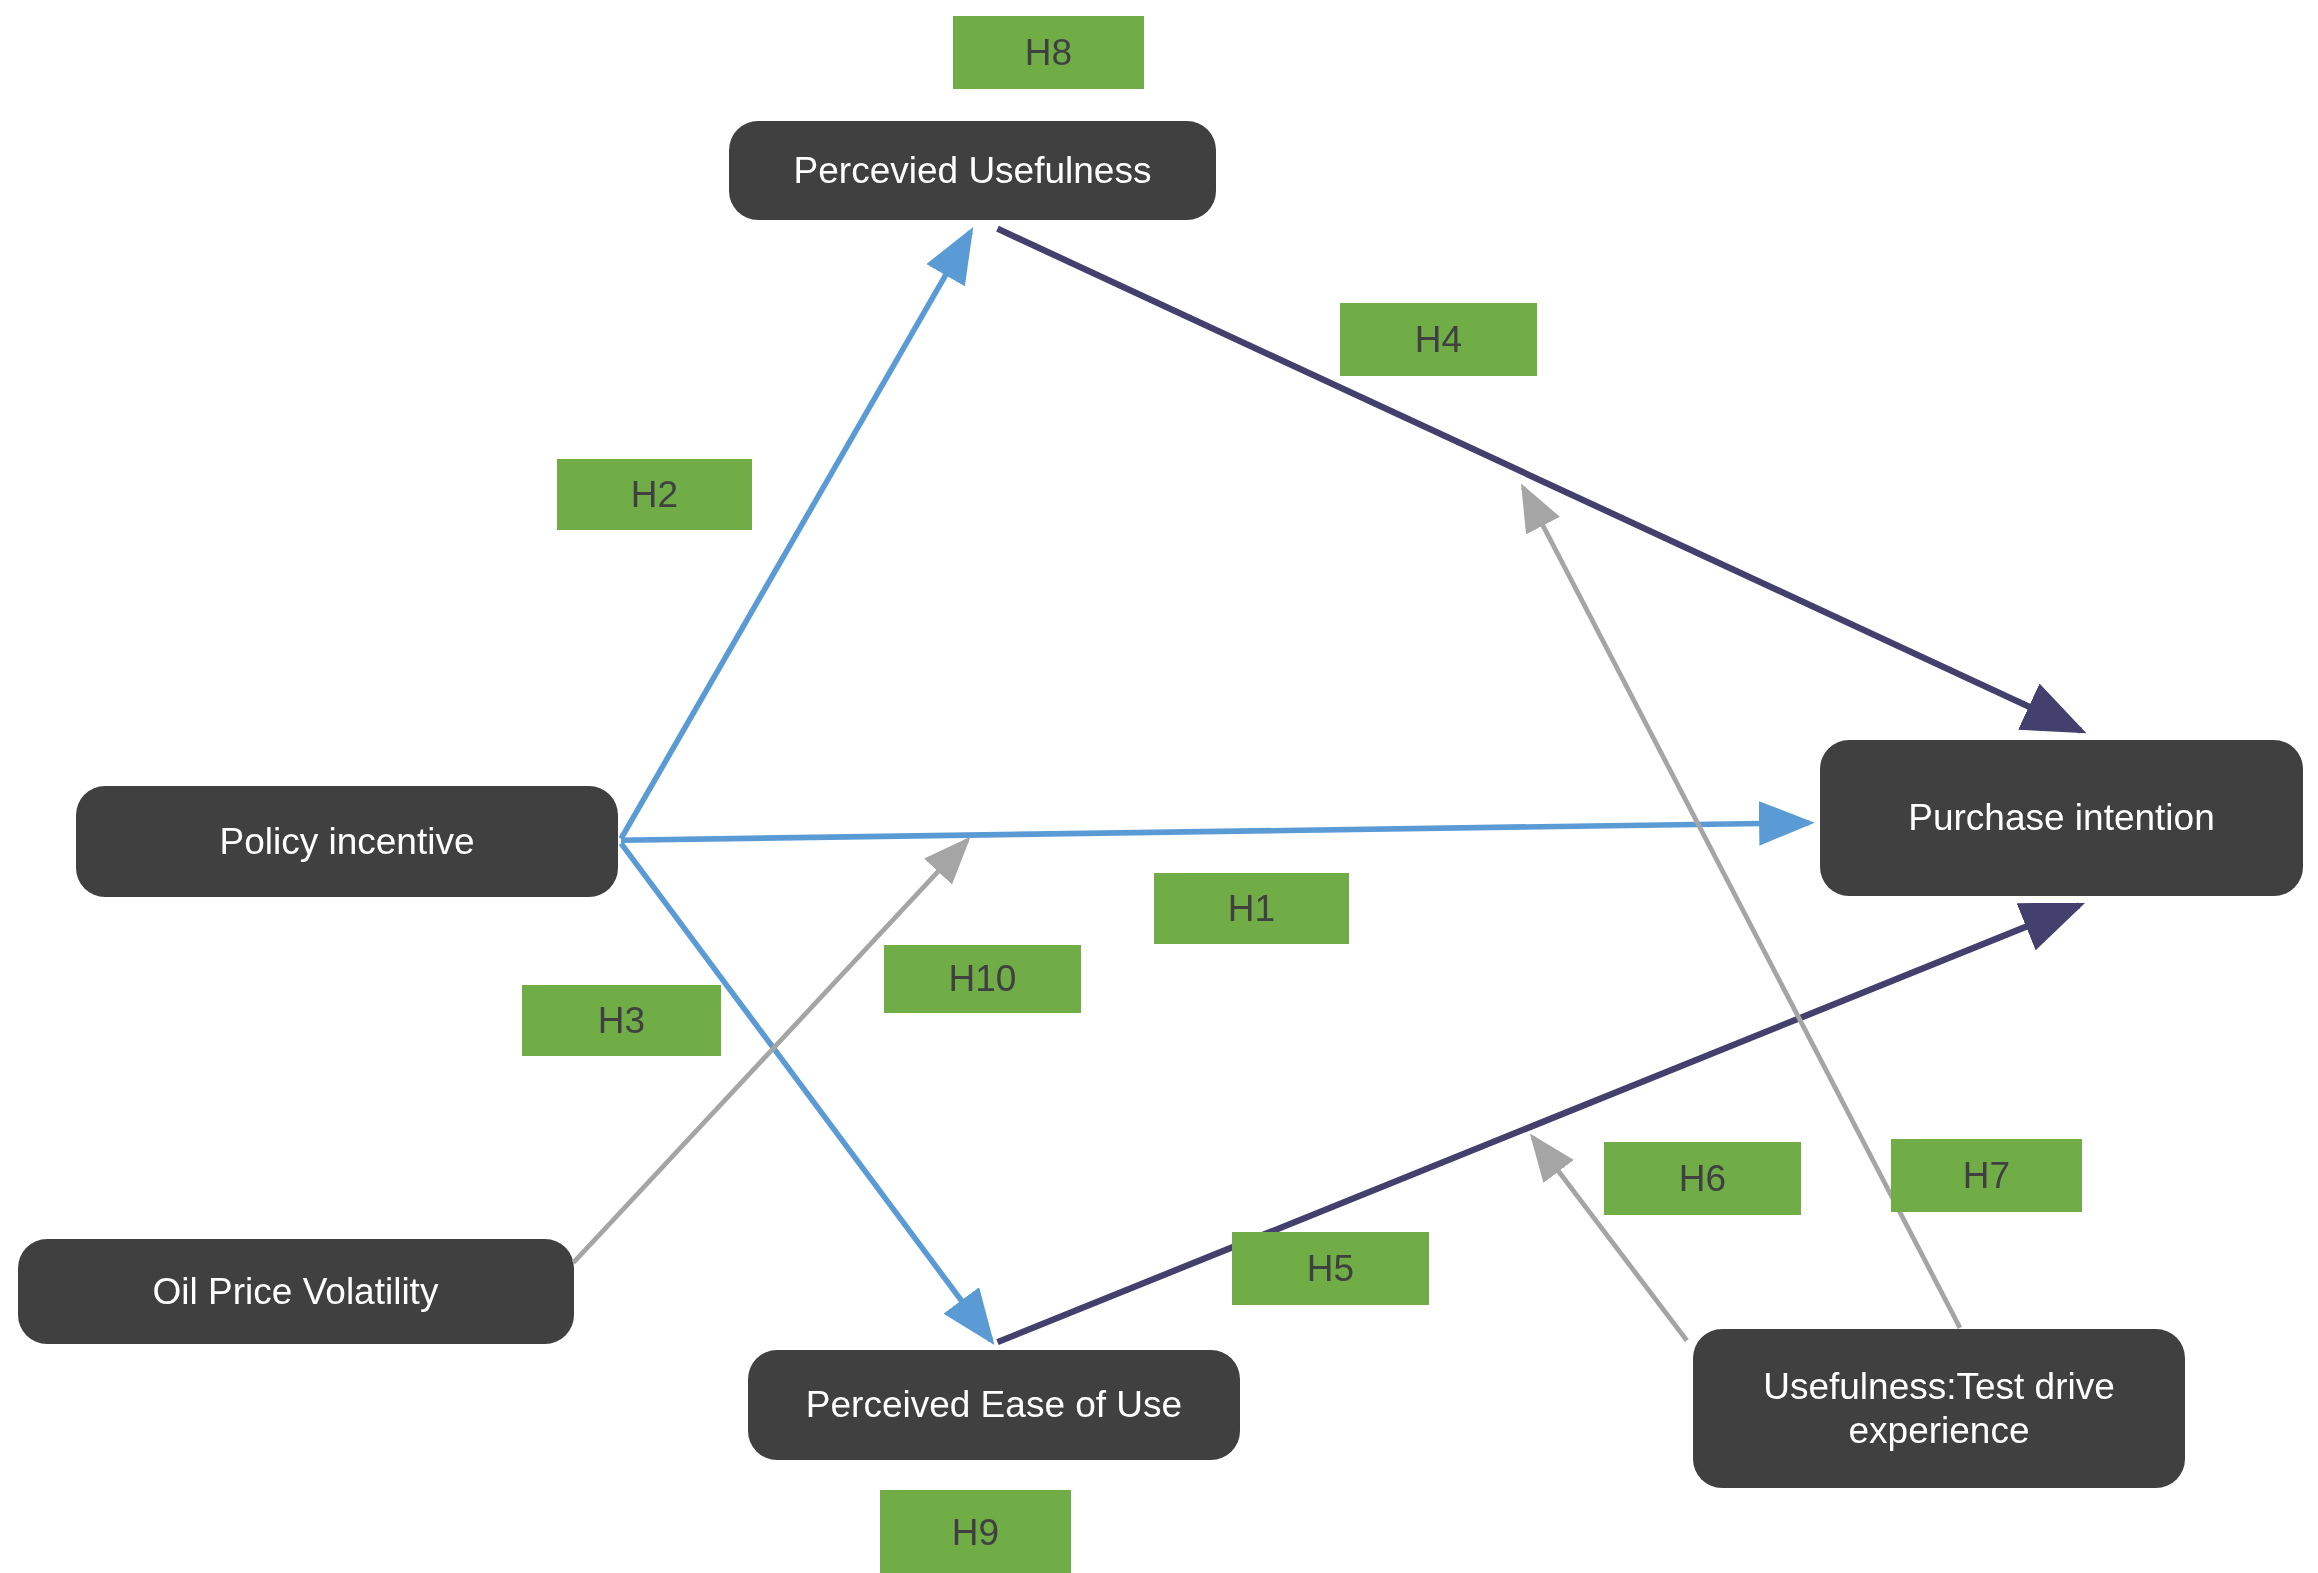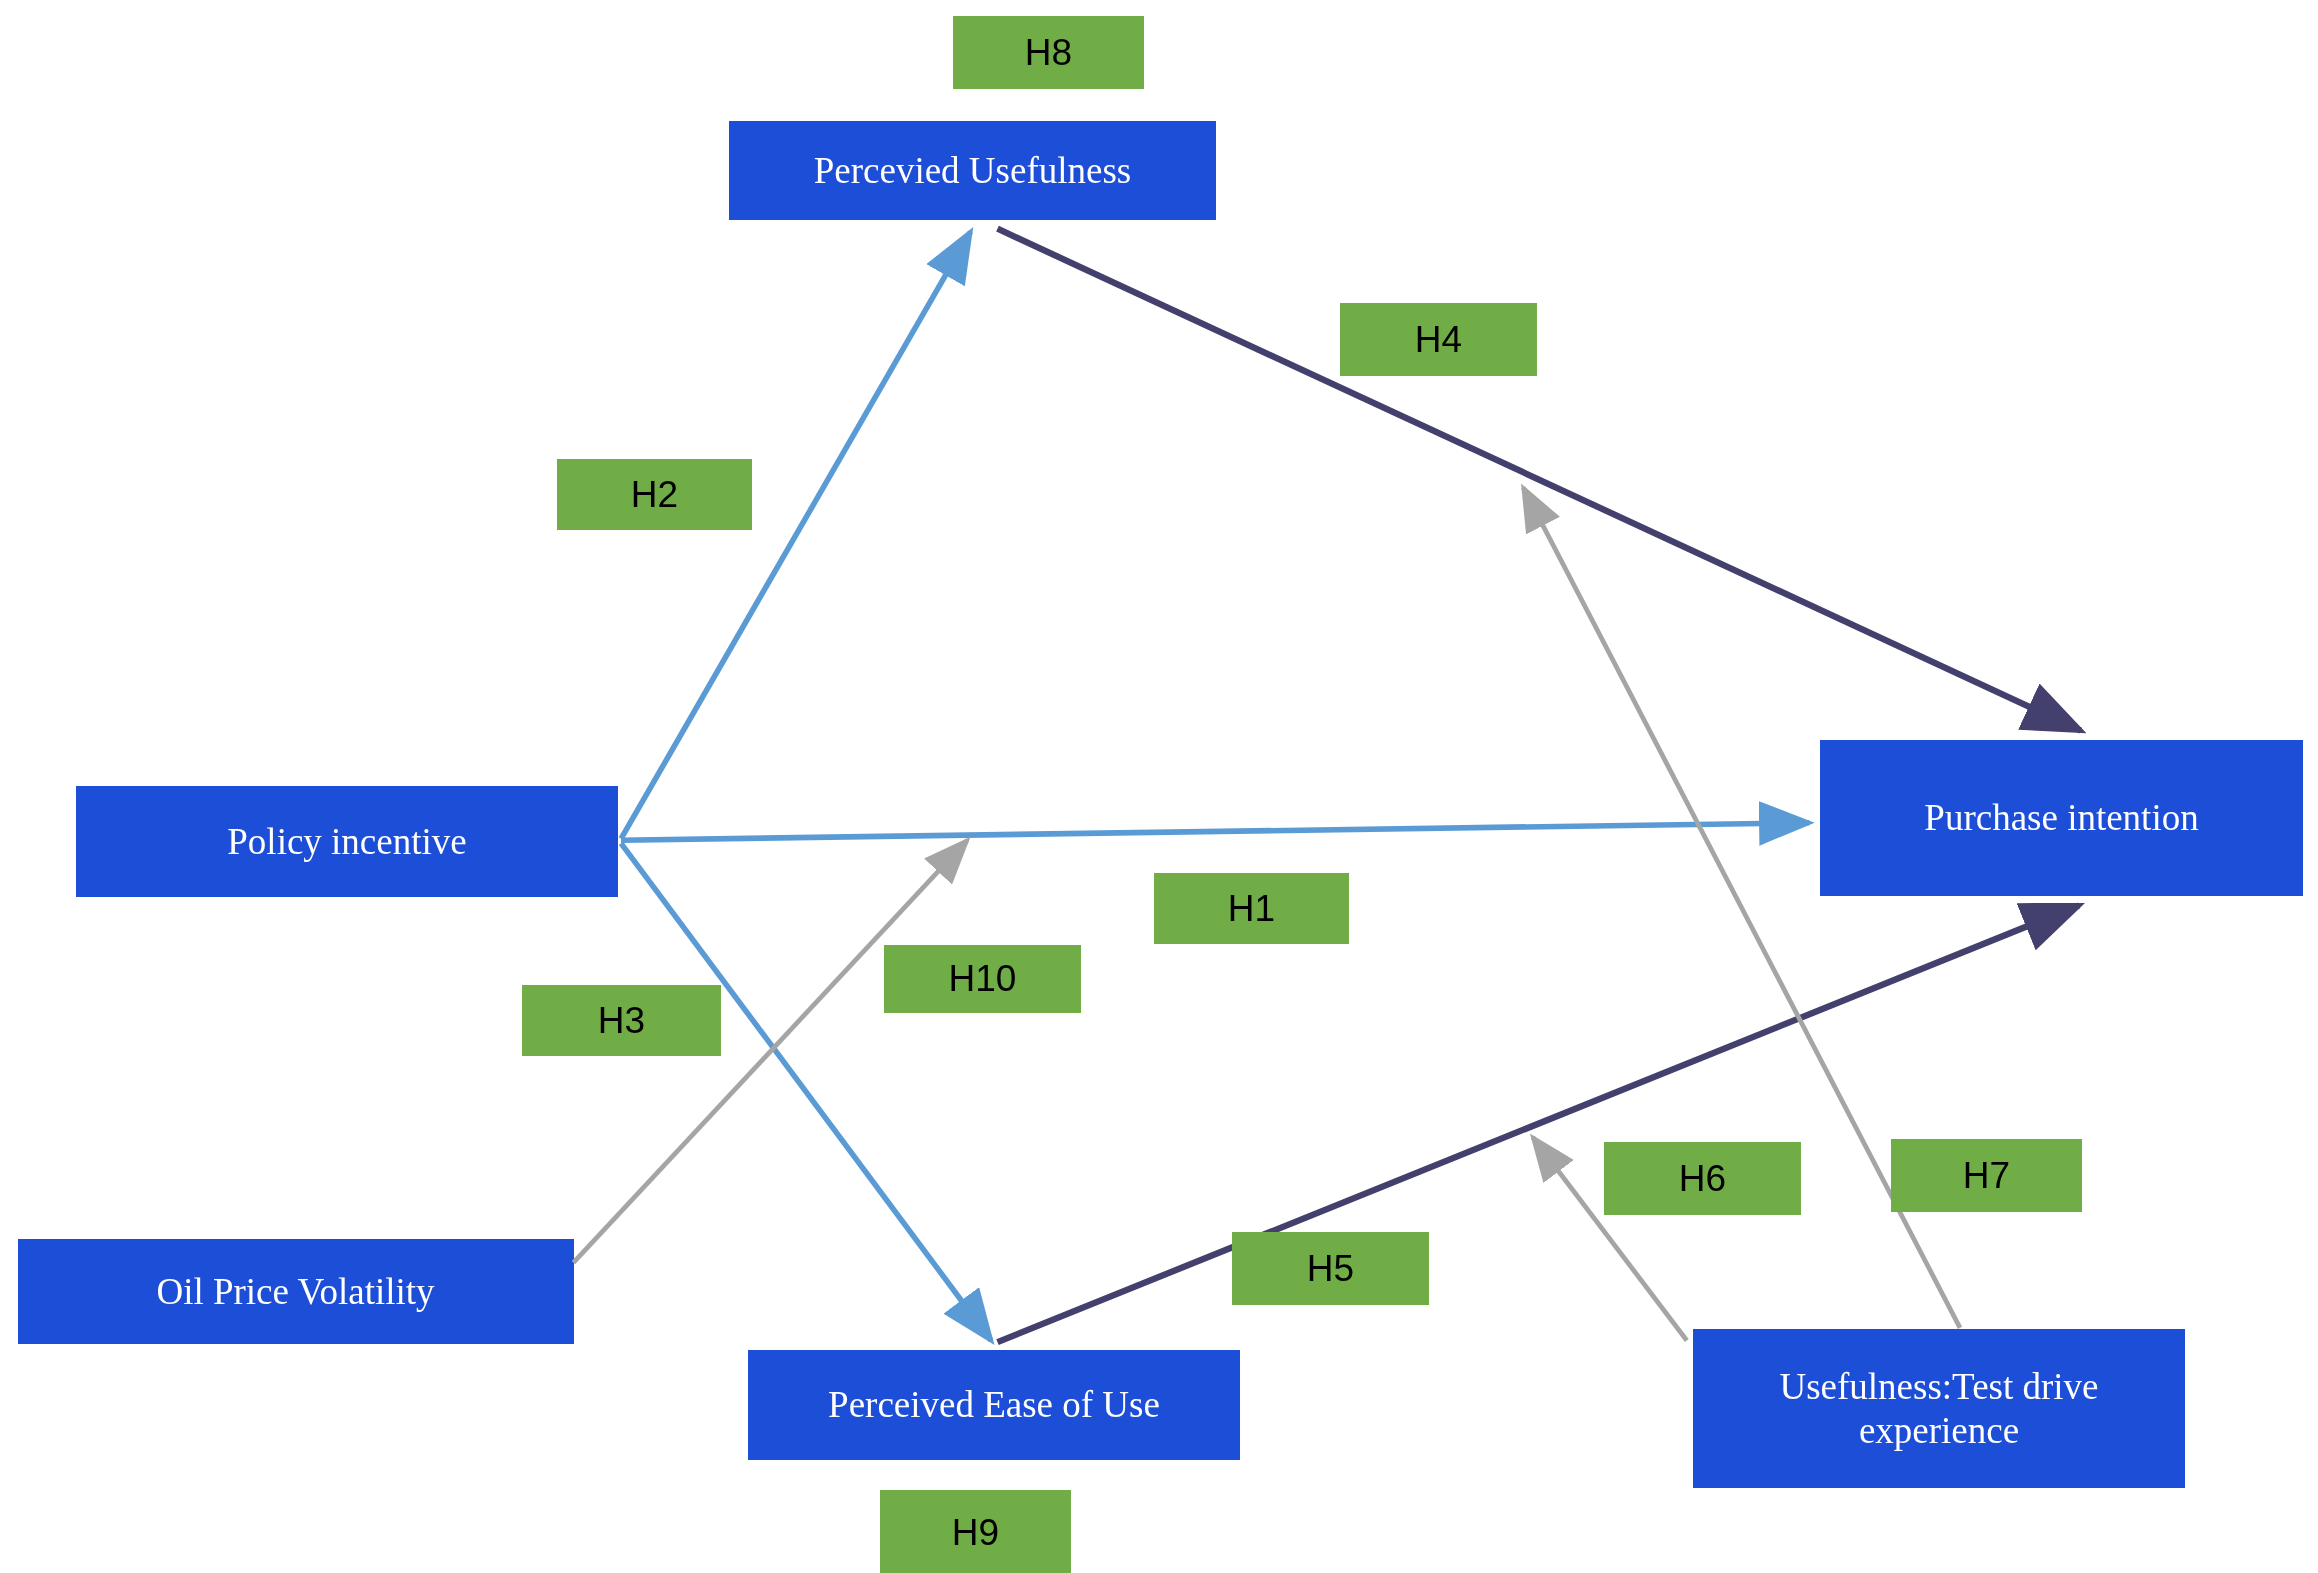--- a/index.html
+++ b/index.html
@@ -1,35 +1,36 @@
 <!DOCTYPE html>
 <html style="font-size:12.7px"><head>
 <meta charset="utf-8">
 <style>
   html,body{margin:0;padding:0;background:#fff;}
   body{font-family:"Liberation Sans",sans-serif;}
   #canvas{position:relative;width:2319px;height:1574px;background:#ffffff;overflow:hidden;}
   .node{
     position:absolute;
-    background:#1d4ed8;
+    background:#404040;
     color:#ffffff;
     display:flex;
     align-items:center;
     justify-content:center;
     text-align:center;
     font-size:37px;
     line-height:1.18;
-    font-family:Liberation Serif, serif;
+    font-family:Liberation Sans, sans-serif;
     box-sizing:border-box;
     padding:3.2px 8px;
+    border-radius:29px;
   }
   .hlabel{
     position:absolute;
     background:#70AD47;
-    color:#000000;
+    color:#404040;
     display:flex;
     align-items:center;
     justify-content:center;
     text-align:center;
     font-size:37px;
     font-family:"Liberation Sans",sans-serif;
     box-sizing:border-box;
     z-index:5;
   }
   svg#edges{position:absolute;left:0;top:0;width:2319px;height:1574px;z-index:1;pointer-events:none;}

